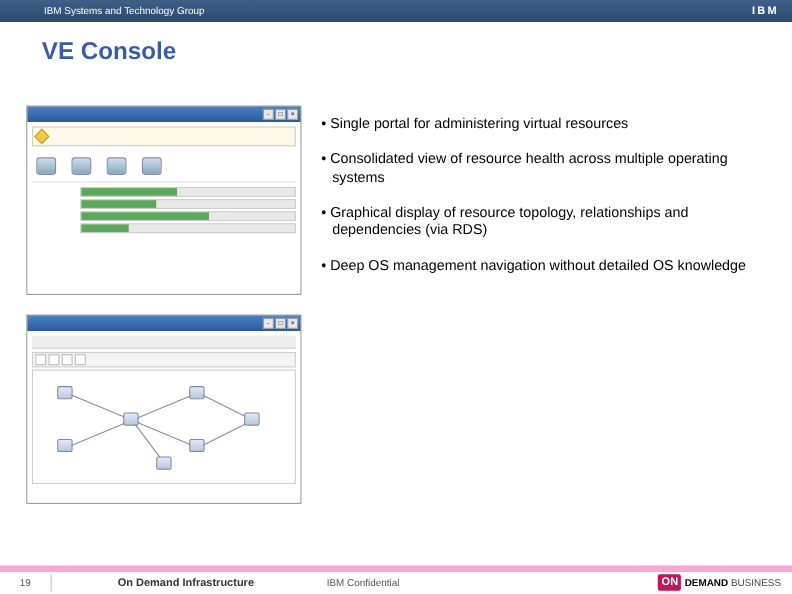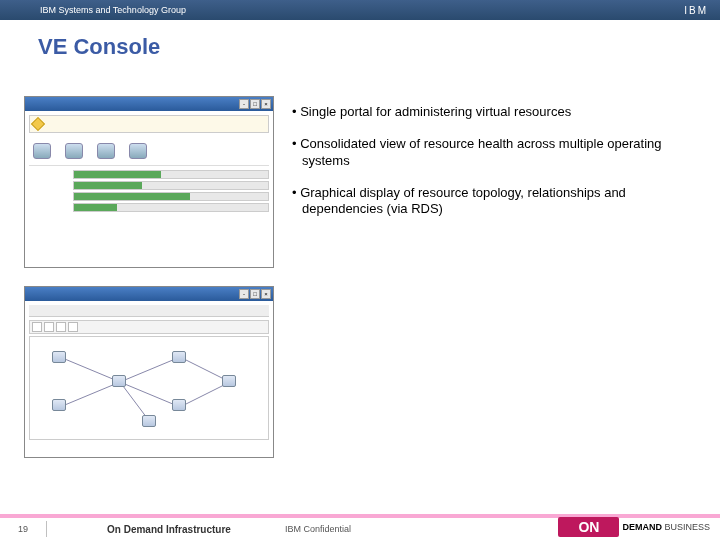--- a/index.html
+++ b/index.html
@@ -1,18 +1,18 @@
 <!DOCTYPE html>
 <html><head>
 <meta charset="utf-8">
 <style>
   * { margin: 0; padding: 0; box-sizing: border-box; }
   body { width: 720px; height: 540px; font-family: Arial, Helvetica, sans-serif; background: #fff; position: relative; overflow: hidden; }
   .header-bar { width: 100%; height: 20px; background: linear-gradient(#3e5f8a, #2a4a6e); display: flex; align-items: center; padding: 0 12px 0 40px; color: #fff; font-size: 9px; justify-content: space-between; }
-  .ibm-logo { font-weight: normal; letter-spacing: 2px; font-size: 10px; font-family: 'Arial Black', sans-serif; }
+  .ibm-logo { font-weight: bold; letter-spacing: 2px; font-size: 10px; font-family: 'Arial Black', sans-serif; }
   .slide-title { font-size: 22px; color: #3b5ba5; font-weight: bold; margin: 14px 0 10px 38px; }
   .content { display: flex; padding: 0 10px 0 24px; gap: 18px; margin-top: 36px; }
   .screenshots { width: 250px; display: flex; flex-direction: column; gap: 18px; }
   .ss { border: 1px solid #888; background: #f7f7f7; position: relative; }
   .ss1 { height: 172px; }
   .ss2 { height: 172px; }
   .ss-titlebar { height: 14px; background: linear-gradient(#4a7fc5, #2a5a9a); display: flex; align-items: center; justify-content: flex-end; padding: 0 2px; gap: 1px; }
   .ss-titlebar .btn { width: 10px; height: 10px; background: #e8e8e8; border: 1px solid #999; font-size: 6px; text-align: center; line-height: 8px; }
   .ss-body { padding: 4px; font-size: 6px; color: #333; height: calc(100% - 14px); background: #fff; }
   .ss1 .panel-top { border: 1px solid #ccc; background: #fdf9e8; padding: 3px; margin-bottom: 4px; display: flex; gap: 4px; }
@@ -30,27 +30,27 @@
   .bar3 .bar-fill { width: 60%; background: #5aa85a; }
   .bar4 .bar-fill { width: 22%; background: #5aa85a; }
   .ss2 .toolbar { height: 12px; background: #eee; border-bottom: 1px solid #ccc; margin-bottom: 3px; }
   .ss2 .nav-row { height: 14px; background: #f4f4f4; border: 1px solid #ccc; margin-bottom: 2px; display: flex; align-items: center; padding: 0 2px; gap: 2px; }
   .nav-btn { width: 10px; height: 10px; background: #fff; border: 1px solid #bbb; }
   .ss2 .canvas { height: 104px; background: #fff; border: 1px solid #ccc; position: relative; }
   .node { position: absolute; width: 14px; height: 12px; background: linear-gradient(#e0e8f5, #b8c8e0); border: 1px solid #789; border-radius: 2px; }
   .bullets { flex: 1; padding-top: 8px; }
   .bullets li { list-style: none; font-size: 13px; color: #000; margin-bottom: 16px; line-height: 1.25; padding-left: 10px; text-indent: -10px; }
   .bullets li::before { content: "• "; }
-  .footer { position: absolute; bottom: 0; left: 0; right: 0; height: 26px; display: flex; align-items: center; border-top: 4px solid #f9a8d4; }
+  .footer { position: absolute; bottom: 0; left: 0; right: 0; height: 26px; display: flex; align-items: center; border-top: 6px solid #f9a8d4; }
   .page-num-box { width: 46px; height: 100%; display: flex; align-items: center; justify-content: center; font-size: 9px; color: #555; }
   .vert-div { width: 1px; height: 16px; background: #c0c0c0; }
   .footer-brand { font-size: 10px; font-weight: bold; color: #333; margin-left: 60px; width: 170px; }
-  .footer-conf { font-size: 9px; color: #555; margin-left: 8px; }
+  .footer-conf { font-size: 9px; color: #555; margin-left: 20px; }
   .ond-badge { position: absolute; right: 10px; bottom: 3px; display: flex; align-items: center; font-size: 9px; }
-  .ond-on { background: #be185d; color: #fff; font-weight: bold; padding: 2px 20px; border-radius: 2px; margin-right: 3px; font-size: 14px; }
+  .ond-on { background: #be185d; color: #fff; font-weight: bold; padding: 2px 3px; border-radius: 2px; margin-right: 3px; font-size: 10px; }
   .ond-txt { color: #444; }
   .ond-txt b { color: #000; }
   svg.topology { position: absolute; left: 0; top: 0; width: 100%; height: 100%; }
 </style>
 </head>
 <body>
 
 <div class="header-bar">
   <span>IBM Systems and Technology Group</span>
   <span class="ibm-logo">IBM</span>
@@ -139,20 +139,21 @@
         </div>
       </div>
     </div>
 
   </div>
 
   <ul class="bullets">
     <li>Single portal for administering virtual resources</li>
     <li>Consolidated view of resource health across multiple operating systems</li>
     <li>Graphical display of resource topology, relationships and dependencies (via RDS)</li>
+    <li>Deep OS management navigation without detailed OS knowledge</li>
   </ul>
 </div>
 
 <div class="footer">
   <div class="page-num-box">19</div>
   <div class="vert-div"></div>
   <div class="footer-brand">On Demand Infrastructure</div>
   <div class="footer-conf">IBM Confidential</div>
   <div class="ond-badge">
     <span class="ond-on">ON</span>

